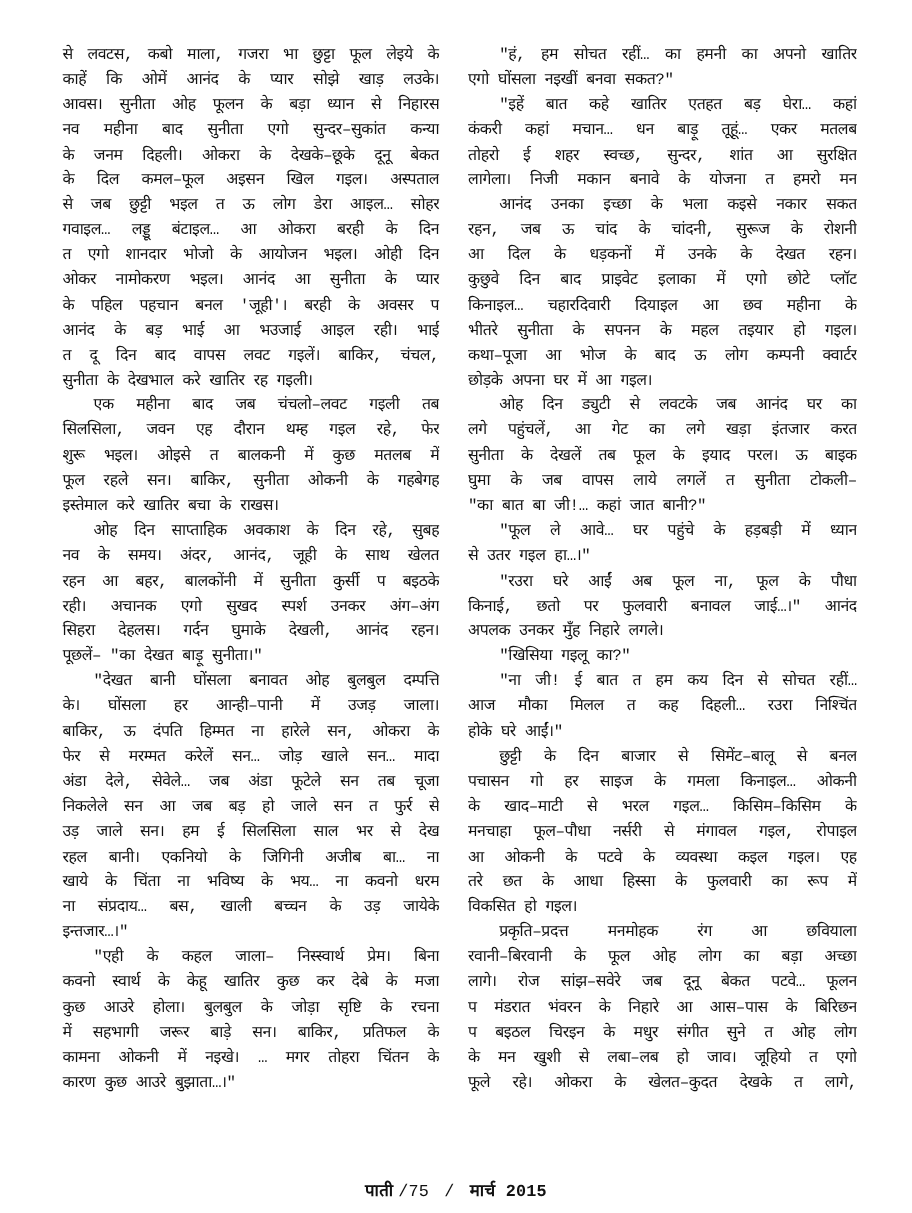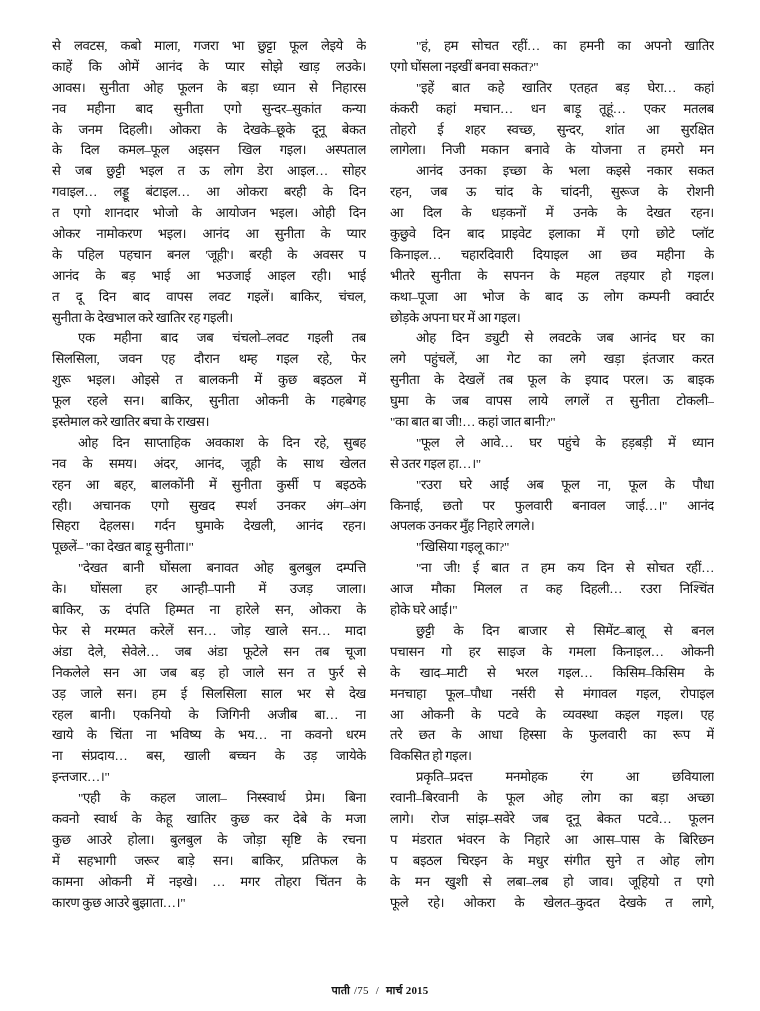--- a/index.html
+++ b/index.html
@@ -1,20 +1,20 @@
 <!DOCTYPE html>
 <html><head>
 <meta charset="utf-8">
 <style>
   html, body { margin: 0; padding: 0; background: #ffffff; }
   body { width: 760px; height: 1011px; position: relative; overflow: hidden; }
   .page {
     position: absolute; left: 0; top: 0; width: 760px; height: 755px;
     background: #ffffff; color: #111111;
-    font-family: Liberation Serif, serif;
+    font-family: Liberation Mono, monospace;
   }
   .col {
     position: absolute; top: 36px;
   }
   .col-left { left: 52px; width: 314px; }
   .col-right { left: 390px; width: 324px; }
   .line {
     display: block;
     font-size: 13.2px;
     line-height: 20.9px;
@@ -22,21 +22,21 @@
     white-space: nowrap;
     text-align: justify;
     text-align-last: justify;
     letter-spacing: -0.35px;
     overflow: hidden;
   }
   .line.indent { padding-left: 26px; }
   .line.last { text-align-last: left; }
   .footer {
     position: absolute; top: 982px; left: 0; width: 760px;
-    text-align: center; font-size: 11px; font-weight: bold;
+    text-align: center; font-size: 14px; font-weight: bold;
     color: #111111; letter-spacing: 0.2px;
   }
   .footer span { margin: 0 2px; }
   .footer .sep { font-weight: normal; }
   .footer .pg { font-weight: normal; }
 </style>
 </head>
 <body>
 
 <div class="page">
@@ -50,21 +50,21 @@
       <span class="line">से जब छुट्टी भइल त ऊ लोग डेरा आइल… सोहर</span>
       <span class="line">गवाइल… लड्डू बंटाइल… आ ओकरा बरही के दिन</span>
       <span class="line">त एगो शानदार भोजो के आयोजन भइल। ओही दिन</span>
       <span class="line">ओकर नामोकरण भइल। आनंद आ सुनीता के प्यार</span>
       <span class="line">के पहिल पहचान बनल 'जूही'। बरही के अवसर प</span>
       <span class="line">आनंद के बड़ भाई आ भउजाई आइल रही। भाई</span>
       <span class="line">त दू दिन बाद वापस लवट गइलें। बाकिर, चंचल,</span>
       <span class="line last">सुनीता के देखभाल करे खातिर रह गइली।</span>
       <span class="line indent">एक महीना बाद जब चंचलो–लवट गइली तब</span>
       <span class="line">सिलसिला, जवन एह दौरान थम्ह गइल रहे, फेर</span>
-      <span class="line">शुरू भइल। ओइसे त बालकनी में कुछ बइठल में</span>
+      <span class="line">शुरू भइल। ओइसे त बालकनी में कुछ मतलब में</span>
       <span class="line">फूल रहले सन। बाकिर, सुनीता ओकनी के गहबेगह</span>
       <span class="line last">इस्तेमाल करे खातिर बचा के राखस।</span>
       <span class="line indent">ओह दिन साप्ताहिक अवकाश के दिन रहे, सुबह</span>
       <span class="line">नव के समय। अंदर, आनंद, जूही के साथ खेलत</span>
       <span class="line">रहन आ बहर, बालकोंनी में सुनीता कुर्सी प बइठके</span>
       <span class="line">रही। अचानक एगो सुखद स्पर्श उनकर अंग–अंग</span>
       <span class="line">सिहरा देहलस। गर्दन घुमाके देखली, आनंद रहन।</span>
       <span class="line last">पूछलें– "का देखत बाड़ू सुनीता।"</span>
       <span class="line indent">"देखत बानी घोंसला बनावत ओह बुलबुल दम्पत्ति</span>
       <span class="line">के। घोंसला हर आन्ही–पानी में उजड़ जाला।</span>

